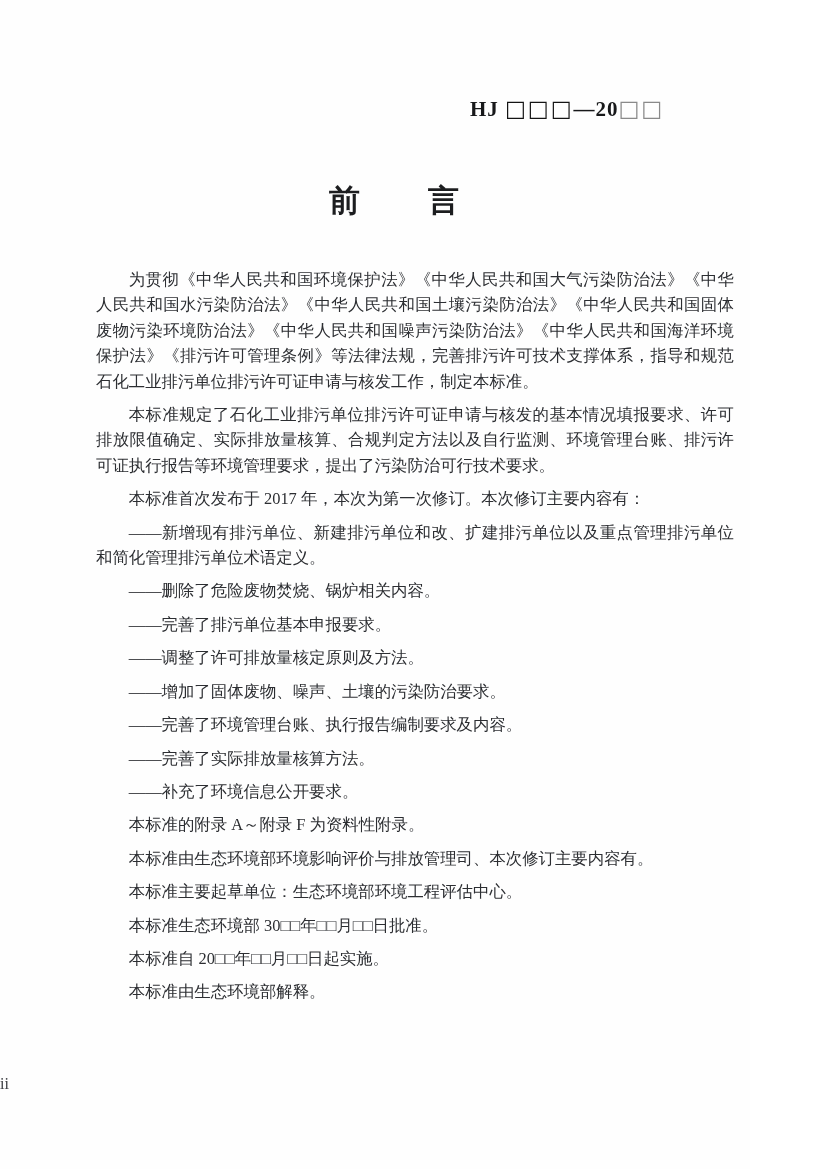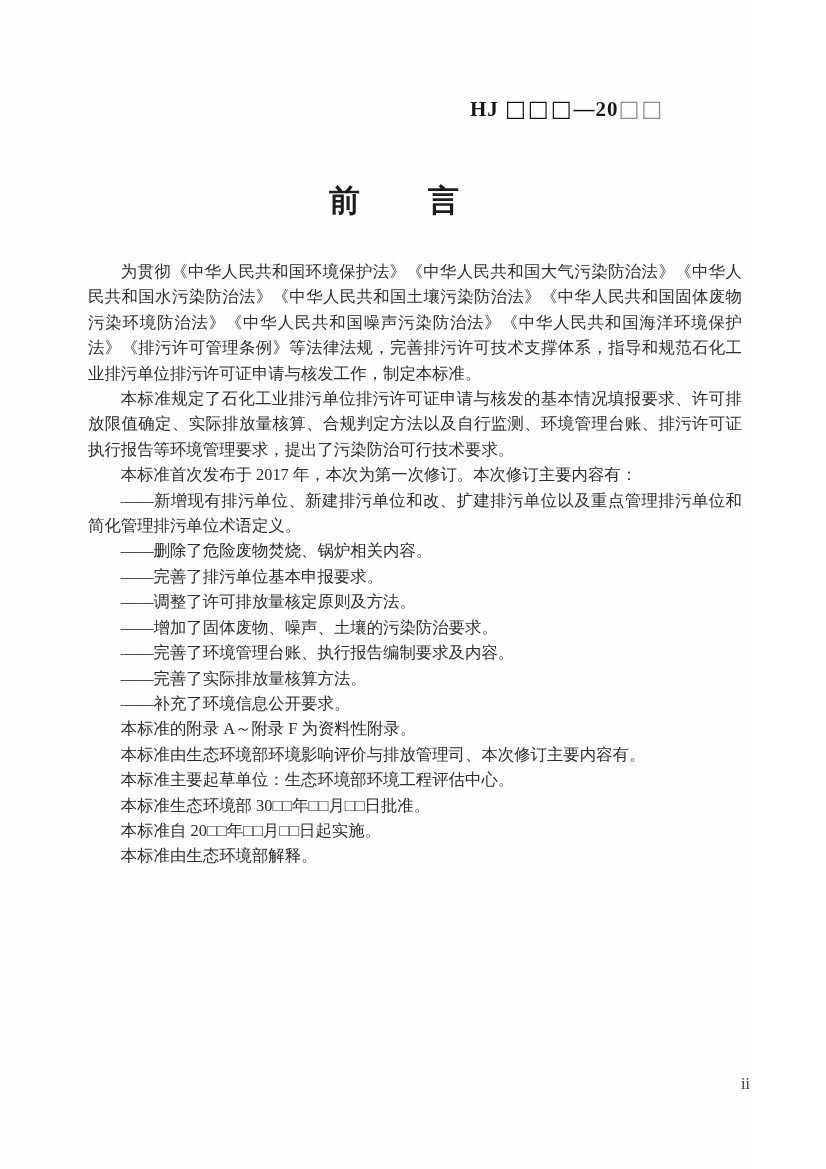--- a/index.html
+++ b/index.html
@@ -57,31 +57,31 @@
     position: absolute;
     top: 259px;
     left: 88px;
     width: 654px;
     font-size: 16.4px;
     line-height: 25.4px;
     text-align: justify;
     color: #2c2e32;
   }
   .body-text p {
-    margin: 0;
+    margin: 8px;
     padding: 0;
     text-indent: 2em;
   }
   
   .footer-page-number {
     position: absolute;
     bottom: 76px;
     left: 0;
     width: 100%;
-    text-align: right;
+    text-align: left;
     font-size: 16px;
     color: #3a3c40;
   }
 </style>
 </head>
 <body>
 
 <div class="page">
 
   <div class="doc-number">

